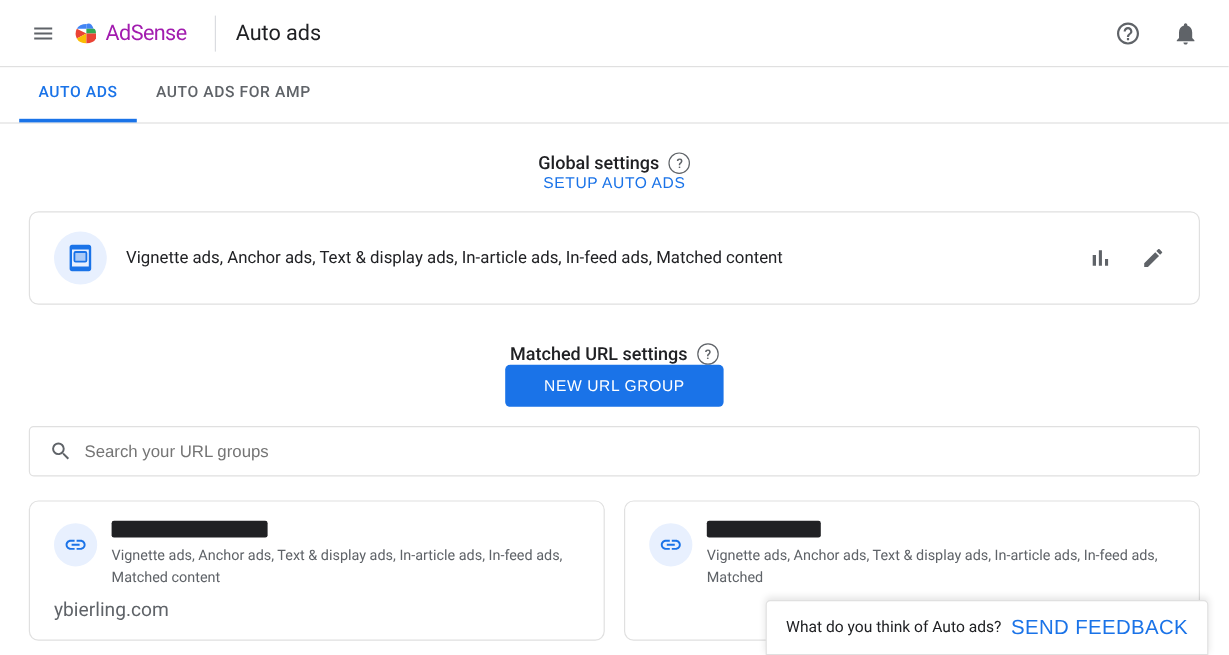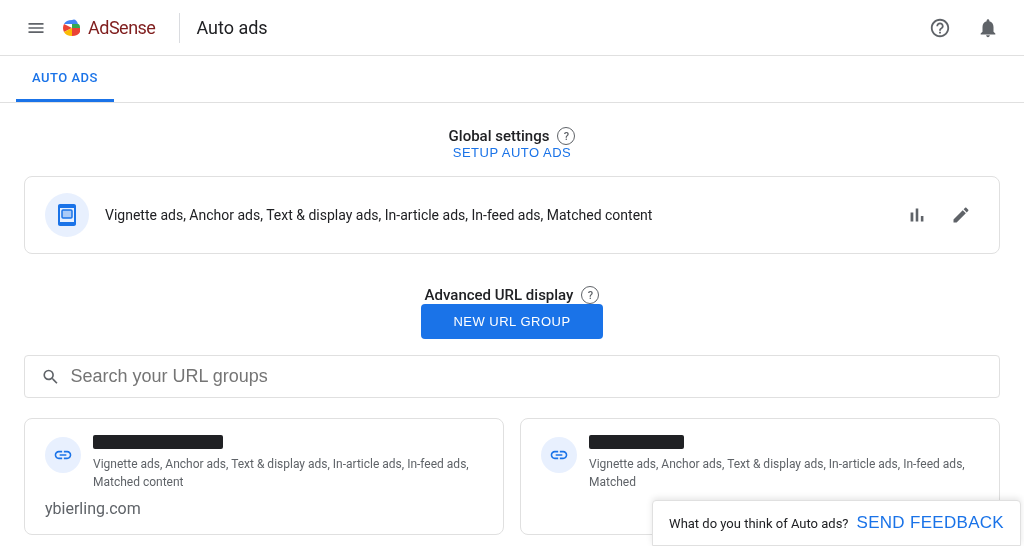--- a/index.html
+++ b/index.html
@@ -7,21 +7,21 @@
 
     
     .header {
       display: flex;
       align-items: center;
       height: 56px;
       padding: 0 16px;
       border-bottom: 1px solid #e0e0e0;
     }
     .header-logo { display: flex; align-items: center; margin-right: 8px; }
-    .header-brand { font-size: 18px; color: #7f1d1d; font-weight: 400; letter-spacing: -0.5px; }
+    .header-brand { font-size: 18px; color: #a21caf; font-weight: 400; letter-spacing: -0.5px; }
     .header-divider { width: 1px; height: 30px; background: #dadce0; margin: 0 16px; }
     .header-title { font-size: 18px; color: #202124; font-weight: 400; flex: 1; }
     .header-actions { display: flex; align-items: center; gap: 8px; }
     .icon-btn {
       width: 40px; height: 40px;
       border-radius: 50%;
       border: none; background: none;
       cursor: pointer;
       display: flex; align-items: center; justify-content: center;
       color: #5f6368;
@@ -126,21 +126,21 @@
       border-radius: 4px;
       padding: 10px 16px;
       display: flex;
       align-items: center;
       gap: 10px;
       margin-bottom: 20px;
     }
     .search-bar input {
       border: none;
       outline: none;
-      font-size: 18px;
+      font-size: 14px;
       color: #202124;
       width: 100%;
       background: transparent;
     }
 
     
     .url-cards { display: flex; gap: 16px; }
     .url-card {
       flex: 1;
       border: 1px solid #e0e0e0;
@@ -163,21 +163,21 @@
       margin-top: 2px;
     }
     .url-card-body { flex: 1; }
     .url-card-ads { font-size: 12px; color: #5f6368; line-height: 1.5; }
     .url-card-domain { font-size: 16px; color: #5f6368; margin-top: 6px; }
 
     
     .feedback-toast {
       position: fixed;
       bottom: 0;
-      right: 3px;
+      right: 17px;
       background: #fff;
       border: 1px solid #e0e0e0;
       border-radius: 4px 4px 0 0;
       padding: 12px 16px;
       display: flex;
       align-items: center;
       gap: 8px;
       font-size: 13px;
       color: #202124;
       box-shadow: 0 -2px 6px rgba(0,0,0,0.1);
@@ -254,20 +254,21 @@
     <button class="icon-btn" title="Notifications">
       <svg width="22" height="22" viewBox="0 0 24 24" fill="#5f6368">
         <path d="M12 22c1.1 0 2-.9 2-2h-4c0 1.1.9 2 2 2zm6-6v-5c0-3.07-1.64-5.64-4.5-6.32V4c0-.83-.67-1.5-1.5-1.5s-1.5.67-1.5 1.5v.68C7.63 5.36 6 7.92 6 11v5l-2 2v1h16v-1l-2-2z"></path>
       </svg>
     </button>
   </div>
 </header>
 
 <nav class="tabs">
   <div class="tab active">Auto ads</div>
+  <div class="tab">Auto ads for AMP</div>
 </nav>
 
 <main class="main">
 
   <div class="section-header">
     <div class="section-title">
       <span>Global settings</span>
       <span class="help-icon">?</span>
     </div>
     <button class="setup-link">Setup auto ads</button>
@@ -292,21 +293,21 @@
         <svg width="20" height="20" viewBox="0 0 24 24" fill="#5f6368">
           <path d="M3 17.25V21h3.75L17.81 9.94l-3.75-3.75L3 17.25zM20.71 7.04c.39-.39.39-1.02 0-1.41l-2.34-2.34c-.39-.39-1.02-.39-1.41 0l-1.83 1.83 3.75 3.75 1.83-1.83z"></path>
         </svg>
       </button>
     </div>
   </div>
 
   <div class="advanced-section">
     <div class="section-header">
       <div class="section-title">
-        <span>Advanced URL display</span>
+        <span>Matched URL settings</span>
         <span class="help-icon">?</span>
       </div>
       <button class="primary-btn">New URL group</button>
     </div>
 
     <div class="search-bar">
       <svg width="20" height="20" viewBox="0 0 24 24" fill="#5f6368">
         <path d="M15.5 14h-.79l-.28-.27A6.471 6.471 0 0 0 16 9.5 6.5 6.5 0 1 0 9.5 16c1.61 0 3.09-.59 4.23-1.57l.27.28v.79l5 4.99L20.49 19l-4.99-5zm-6 0C7.01 14 5 11.99 5 9.5S7.01 5 9.5 5 14 7.01 14 9.5 11.99 14 9.5 14z"></path>
       </svg>
       <input type="text" placeholder="Search your URL groups" style="">

